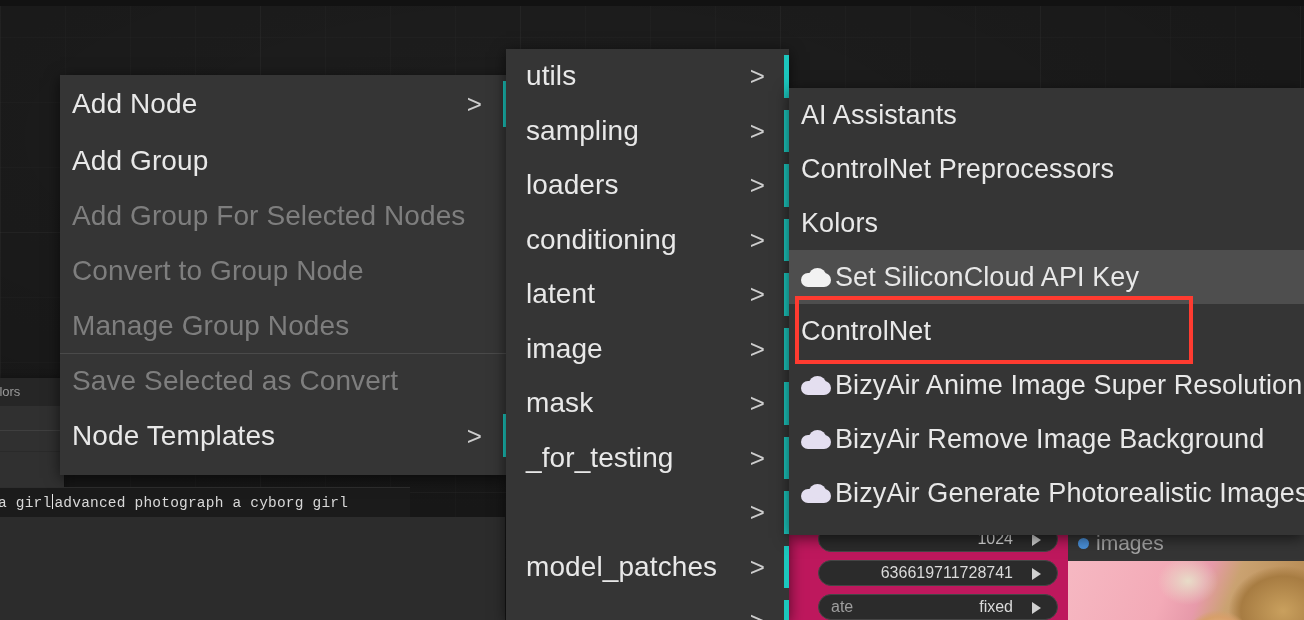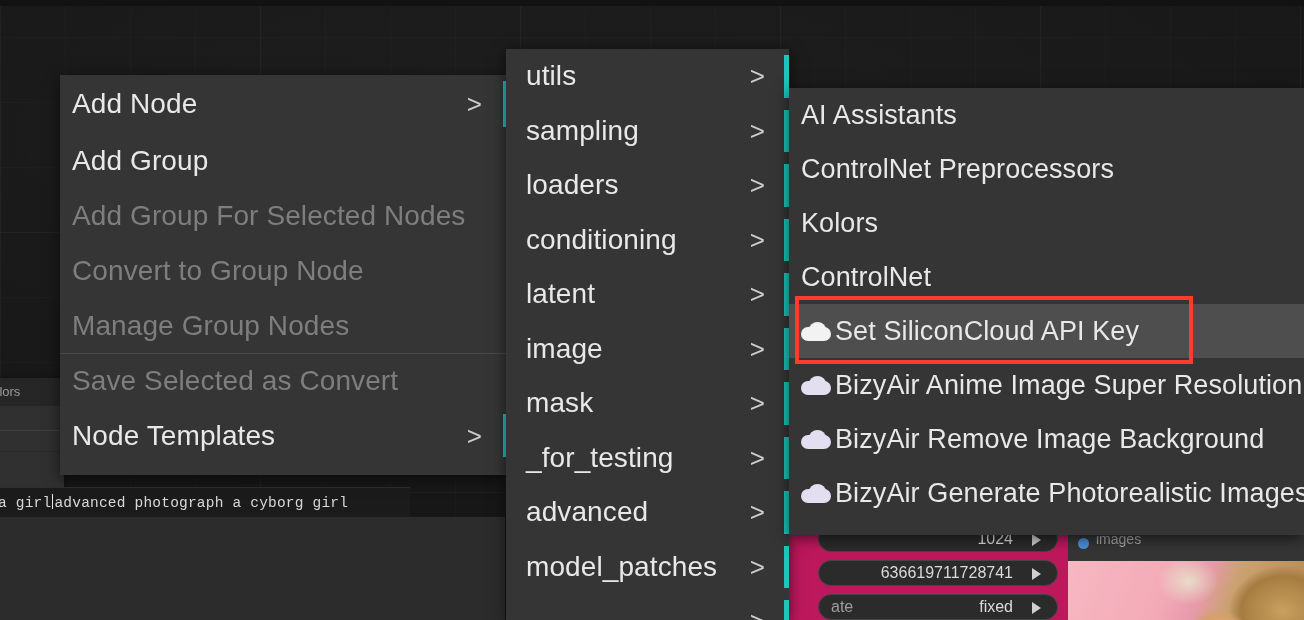--- a/index.html
+++ b/index.html
@@ -94,21 +94,21 @@
     background:#353535;
   }
   #node-images .ni-header{
     height:36px; position:relative;
   }
   #node-images .ni-dot{
     position:absolute; left:10px; top:13px; width:11px; height:11px;
     border-radius:50%; background:#4a90d9;
   }
   #node-images .ni-label{
-    position:absolute; left:28px; top:6px; font-size:14px; color:#a5a5a5;
+    position:absolute; left:28px; top:6px; font-size:21px; color:#a5a5a5;
   }
   #node-images .ni-img{
     position:absolute; left:0; top:36px; width:236px; height:59px;
     background:
       radial-gradient(46px 40px at 150px 78px, #f0c48d 0%, #d79f6a 55%, rgba(215,159,106,0) 72%),
       radial-gradient(70px 58px at 215px 50px, #c9a05e 0%, #a77c42 60%, rgba(167,124,66,0) 78%),
       radial-gradient(38px 30px at 120px 20px, #e8dcc8 0%, rgba(232,220,200,0) 80%),
       linear-gradient(112deg, #f6b8c2 0%, #f3aab7 42%, #e79aaa 56%, #caa271 68%, #b5884f 100%);
   }
 
@@ -290,21 +290,20 @@
     <span>mask</span>
     <span class="arrow">&gt;</span>
     <span class="accent"></span>
   </div>
   <div class="mrow">
     <span>_for_testing</span>
     <span class="arrow">&gt;</span>
     <span class="accent"></span>
   </div>
   <div class="mrow">
-    <span>advanced</span>
     <span class="arrow">&gt;</span>
     <span class="accent"></span>
   </div>
   <div class="mrow">
     <span>model_patches</span>
     <span class="arrow">&gt;</span>
     <span class="accent"></span>
   </div>
   <div class="mrow">
     <span></span>
@@ -315,29 +314,29 @@
 
 <div class="menu" id="menu-nodes">
   <div class="mrow">
     <span>AI Assistants</span>
   </div>
   <div class="mrow">
     <span>ControlNet Preprocessors</span>
   </div>
   <div class="mrow">
     <span>Kolors</span>
-  </div>
-  <div class="mrow">
-    <span>ControlNet</span>
   </div>
   <div class="mrow highlight">
     <span class="cloud-icon"></span>
     <span>Set SiliconCloud API Key</span>
   </div>
   <div class="mrow">
+    <span>ControlNet</span>
+  </div>
+  <div class="mrow">
     <span class="cloud-icon"></span>
     <span>BizyAir Anime Image Super Resolution</span>
   </div>
   <div class="mrow">
     <span class="cloud-icon"></span>
     <span>BizyAir Remove Image Background</span>
   </div>
   <div class="mrow">
     <span class="cloud-icon"></span>
     <span>BizyAir Generate Photorealistic Images</span>

